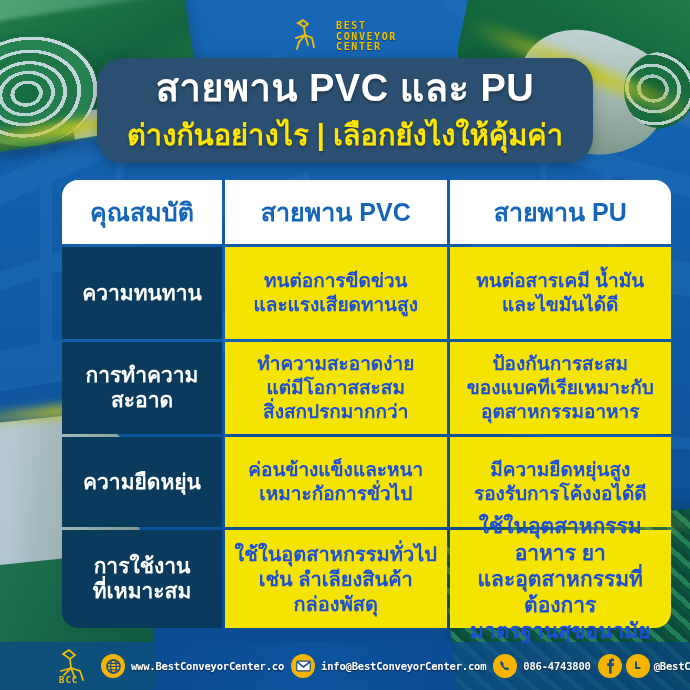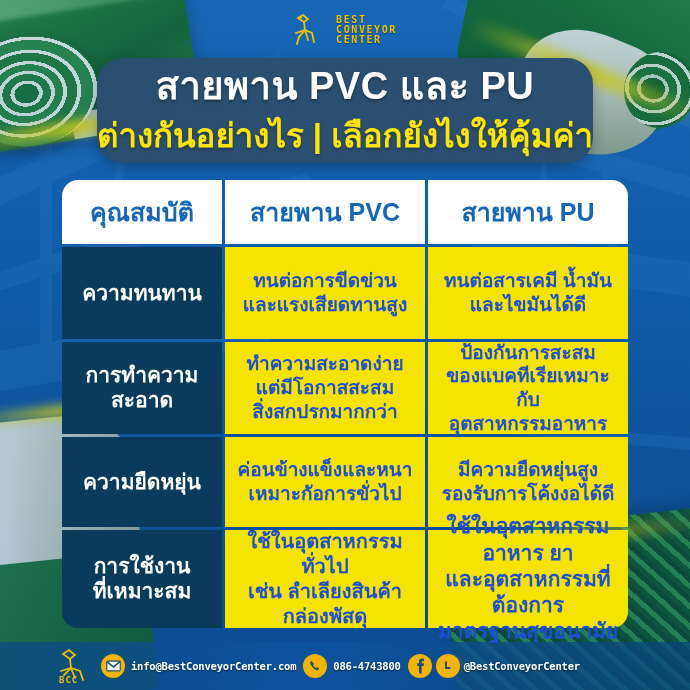--- a/index.html
+++ b/index.html
@@ -136,21 +136,21 @@
     filter:blur(4px);transform:rotate(-6deg);
   }
   .bg-tint{
     position:absolute;inset:0;
     background:linear-gradient(180deg,rgba(12,80,150,.18),rgba(10,70,140,.30));
   }
 
   
   .logo{
     position:absolute;left:0;right:0;top:8px;height:44px;
-    display:flex;align-items:center;justify-content:center;gap:17px;z-index:6;
+    display:flex;align-items:flex-end;justify-content:center;gap:17px;z-index:6;
   }
   .logo-mark{width:26px;height:34px;flex:0 0 auto;}
   .logo-text{display:flex;flex-direction:column;line-height:1.02;}
   .logo-text span{
     font-family:"DejaVu Sans Mono","Liberation Mono",monospace;
     font-weight:700;font-size:10px;letter-spacing:1.6px;color:#F2C200;
     text-shadow:0 1px 1px rgba(0,0,0,.45);
   }
 
   
@@ -159,27 +159,27 @@
     background:#2b4f70;border-radius:26px;z-index:5;
     display:flex;flex-direction:column;align-items:center;justify-content:center;
     box-shadow:0 4px 14px rgba(0,0,0,.25);
   }
   .title-main{
     font-weight:bold;font-size:38px;line-height:1.05;color:#ffffff;
     letter-spacing:.5px;text-shadow:0 2px 3px rgba(0,0,0,.35);
     white-space:nowrap;
   }
   .title-sub{
-    font-weight:bold;font-size:33px;line-height:1.1;color:#FFE600;
+    font-weight:bold;font-size:29px;line-height:1.1;color:#FFE600;
     margin-top:11px;white-space:nowrap;text-shadow:0 2px 3px rgba(0,0,0,.3);
   }
 
   
   .table{
-    position:absolute;left:62px;top:180px;width:566px;z-index:5;
+    position:absolute;left:62px;top:180px;width:609px;z-index:5;
     display:flex;flex-direction:column;gap:3px;
   }
   .trow{display:flex;gap:3px;}
   .cell{
     display:flex;align-items:center;justify-content:center;text-align:center;
     box-sizing:border-box;padding:6px 8px;
   }
   .c-attr{width:160px;flex:0 0 160px;}
   .c-val{flex:1 1 0;}
 
@@ -401,20 +401,30 @@
           <path d="M8 7 L14 3 L20 8 L15 12 Z"></path>
           <path d="M15 12 L16 21 L9 28"></path>
           <path d="M16 21 L25 24 L28 33"></path>
           <path d="M16 21 L20 31"></path>
           <path d="M6 24 L16 21"></path>
         </g>
         <text x="4" y="36" font-family="DejaVu Sans Mono, monospace" font-size="9" font-weight="700" fill="#F2C200" letter-spacing="1">BCC</text>
       </svg>
     </div>
 
+    <div class="f-item">
+      <span class="f-ico">
+        <svg width="15" height="15" viewBox="0 0 16 16">
+          <circle cx="8" cy="8" r="7" fill="none" stroke="#1a4f86" stroke-width="1.6"></circle>
+          <ellipse cx="8" cy="8" rx="3" ry="7" fill="none" stroke="#1a4f86" stroke-width="1.3"></ellipse>
+          <path d="M1.2 8 H14.8 M2.2 4.6 H13.8 M2.2 11.4 H13.8" stroke="#1a4f86" stroke-width="1.2"></path>
+        </svg>
+      </span>
+      <span class="f-txt">www.BestConveyorCenter.co</span>
+    </div>
 
     <div class="f-item">
       <span class="f-ico">
         <svg width="15" height="12" viewBox="0 0 16 12">
           <rect x="0.8" y="0.8" width="14.4" height="10.4" rx="1.2" fill="#fff" stroke="#1a4f86" stroke-width="1.2"></rect>
           <path d="M1.2 1.6 L8 7 L14.8 1.6" fill="none" stroke="#1a4f86" stroke-width="1.6"></path>
         </svg>
       </span>
       <span class="f-txt">info@BestConveyorCenter.com</span>
     </div>

